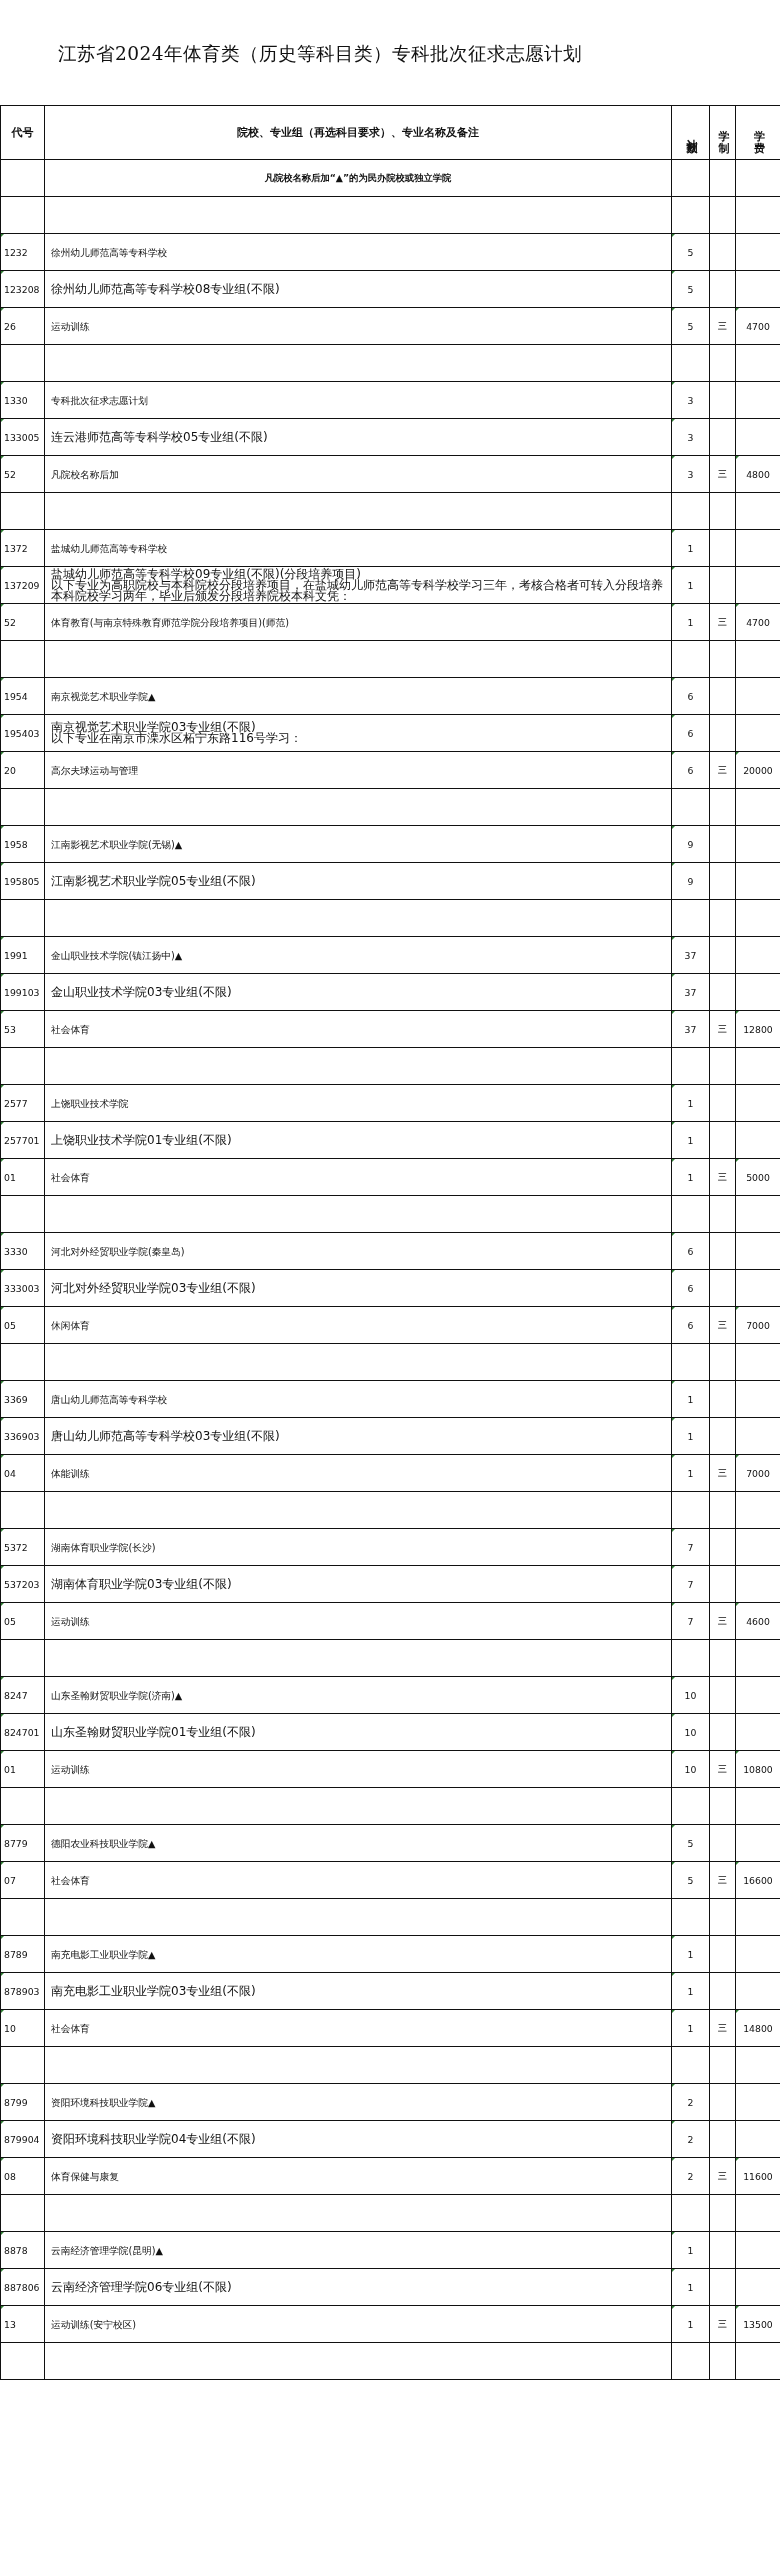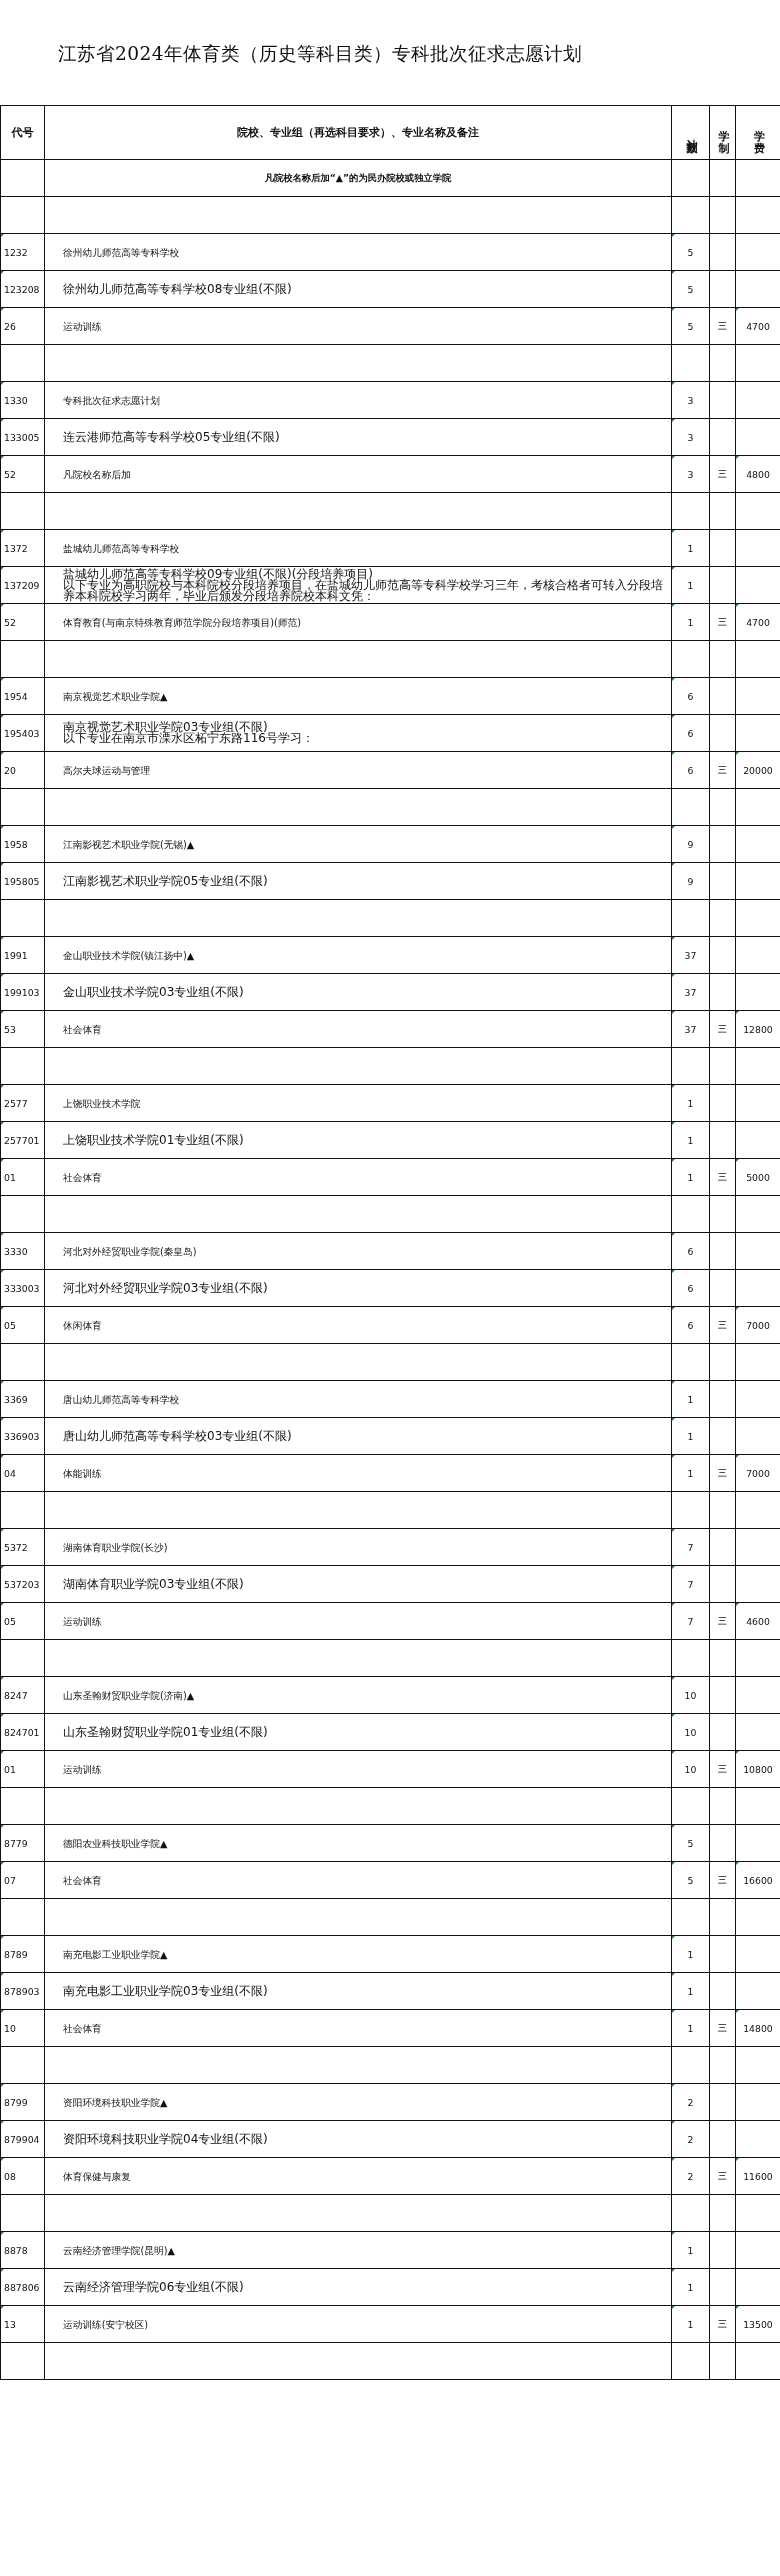--- a/index.html
+++ b/index.html
@@ -13,21 +13,21 @@
   col.c-len { width: 26px; }
   col.c-fee { width: 45px; }
   thead th { height: 50px; font-weight: bold; font-size: 11px; font-family: "DejaVu Sans", sans-serif; }
   th.hdr-name { text-align: center; font-size: 11px; }
   th.vert { writing-mode: vertical-rl; text-orientation: upright; letter-spacing: 1.7px; font-size: 11px; padding: 1.7px 0; }
   th.vert-spaced { writing-mode: vertical-rl; text-orientation: upright; letter-spacing: 12px; font-size: 11px; }
   tr.notice td { height: 36px; }
   td.notice-text { text-align: center; font-weight: bold; font-size: 9.3px; }
   tr.row td { height: 36px; }
   td.code { text-align: left; font-size: 9.3px; padding: 0 3px; }
-  td.name { text-align: left; padding-left: 18px; font-size: 9.7px; line-height: 11px; }
+  td.name { text-align: left; padding-left: 6px; font-size: 9.7px; line-height: 11px; }
   td.num { text-align: center; font-size: 9.3px; }
   td.len { text-align: center; font-size: 9.3px; }
   td.fee { text-align: center; font-size: 9.3px; }
   .note { display: block; font-size: 12px; line-height: 11px; }
   .mark { position: relative; }
   .mark::before { content: ""; position: absolute; left: 0; top: 0; border-top: 3.4px solid #2e7d32; border-right: 3.4px solid transparent; }
 </style>
 </head>
 <body>
 

